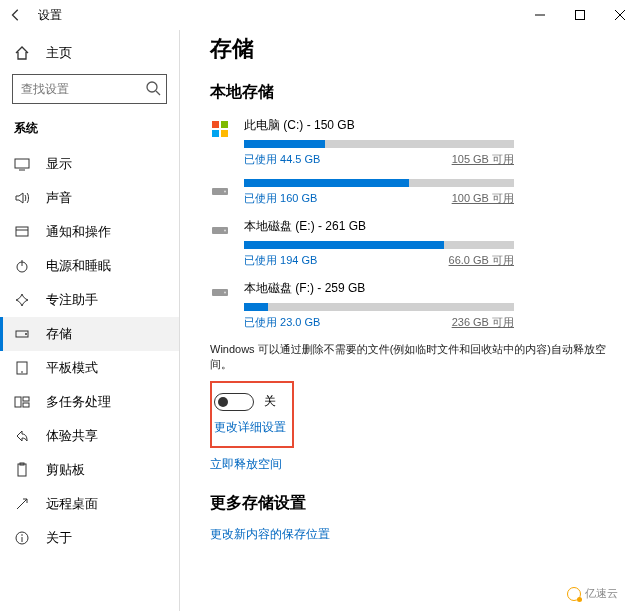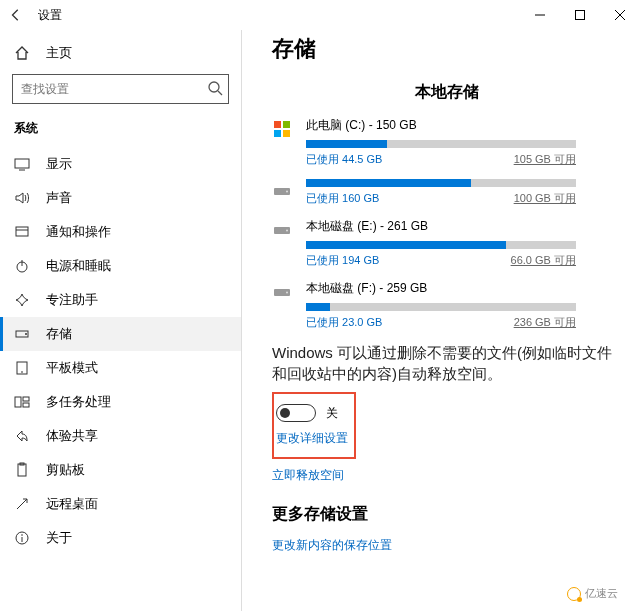--- a/index.html
+++ b/index.html
@@ -4,44 +4,44 @@
 <style>
   * { margin: 0; padding: 0; box-sizing: border-box; font-family: "Microsoft YaHei", "Segoe UI", sans-serif; }
   body { width: 640px; height: 611px; background: #fff; overflow: hidden; position: relative; }
   .titlebar { height: 30px; display: flex; align-items: center; padding-left: 6px; }
   .titlebar-left { display: flex; align-items: center; gap: 12px; }
   .back-btn { width: 20px; height: 20px; display:flex; align-items:center; justify-content:center; cursor:pointer; font-size:16px; color:#333; }
   .title-text { font-size: 12px; color:#000;text-align:right; }
   .win-controls { margin-left:auto; display:flex; }
   .win-btn { width: 40px; height:30px; display:flex; align-items:center; justify-content:center; font-size:12px; color:#000; }
   .layout { display:flex; height: calc(100% - 30px); }
-  .sidebar { width: 242px; border-right:1px solid #ddd; padding-top:6px; background:#fff; }
+  .sidebar { width: 180px; border-right:1px solid #ddd; padding-top:6px; background:#fff; }
   .home-row, .nav-row { display:flex; align-items:center; height:34px; padding-left:14px; gap:16px; font-size:13px; color:#000; cursor:pointer; }
   .nav-row.selected { background:#f2f2f2; border-left:3px solid #0078d7; padding-left:11px; }
   .nav-icon { width:16px; height:16px; display:flex; align-items:center; justify-content:center; color:#333; }
   .search-box { margin: 4px 12px 10px 12px; position:relative; }
   .search-input { width:100%; height:30px; border:1px solid #555; padding:0 28px 0 8px; font-size:12px; }
   .search-icon { position:absolute; right:6px; top:6px; width:16px; height:16px; color:#555; }
   .section-label { font-size:12px; font-weight:600; padding:6px 14px 10px 14px; }
   .content { flex:1; padding:0 18px 0 30px; overflow-y:auto; }
   .content::-webkit-scrollbar{width:6px}.content::-webkit-scrollbar-thumb{background:#c1c1c1}
   .h1 { font-size:22px; font-weight:600; margin:4px 0 18px 0; }
-  .h2 { font-size:16px; font-weight:600; margin:12px 0 14px 0;text-align:center; }
+  .h2 { font-size:16px; font-weight:600; margin:12px 0 14px 0; }
   .h3 { font-size:16px; font-weight:600; margin:20px 0 12px 0; }
   .drive { display:flex; gap:14px; margin-bottom:12px; }
   .drive-icon { width:20px; height:20px; margin-top:2px; display:flex; align-items:center; justify-content:center; }
   .drive-icon svg { width:20px; height:20px; }
   .drive-body { flex:1; }
   .drive-title { font-size:12px; color:#000; margin-bottom:6px; }
   .bar { width:270px; height:8px; background:#d0d0d0; position:relative; }
   .bar-fill { height:100%; background:#0078d7; }
   .drive-meta { display:flex; justify-content:space-between; width:270px; margin-top:4px; font-size:11px; }
   .used { color:#0067c0; }
   .avail { color:#666;text-decoration:underline; }
-  .desc { font-size:15px; color:#222; margin-bottom:8px; line-height:1.4; }
+  .desc { font-size:11px; color:#222; margin-bottom:8px; line-height:1.4; }
   
   .sense-box { border:2px solid #e84b33; padding:10px 6px 10px 0; margin:4px 0 8px 0; }
   .toggle-row { display:flex; align-items:center; gap:10px; margin-bottom:8px; padding-left:2px;}
   .toggle { width:40px; height:18px; border:1px solid #333; border-radius:9px; position:relative; background:#fff; cursor:pointer; }
   .toggle-knob { width:10px; height:10px; background:#333; border-radius:50%; position:absolute; left:3px; top:3px; }
   .toggle-label { font-size:12px; }
   .link { color:#0067c0; font-size:12px; cursor:pointer; display:block; margin-bottom:8px; }
   .watermark { position:absolute; right:14px; bottom:6px; font-size:11px; color:#888; background:rgba(255,255,255,0.8); padding:4px 8px; border-radius:12px; display:flex; align-items:center; gap:4px;}
   .wm-dot{width:14px;height:14px;border:1.5px solid #f7a500;border-radius:50%;position:relative}
   .wm-dot::after{content:"";position:absolute;width:5px;height:5px;background:#f7a500;border-radius:50%;right:-2px;bottom:-2px}

